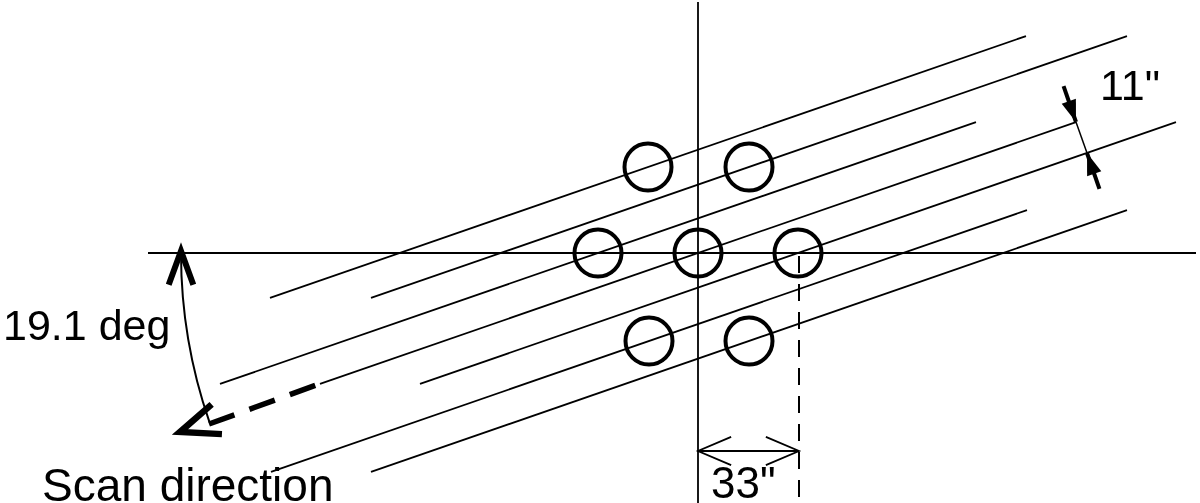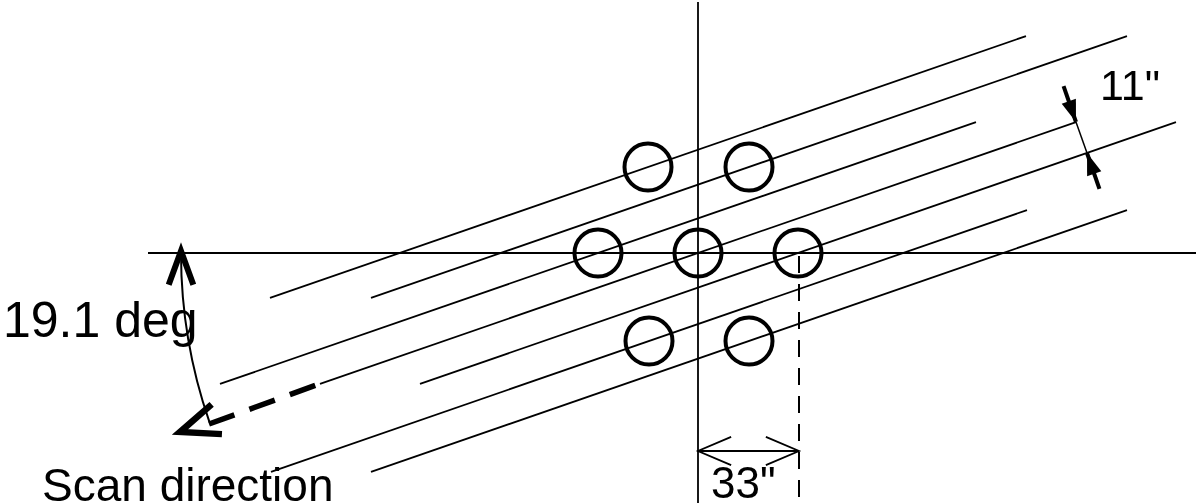--- a/index.html
+++ b/index.html
@@ -57,17 +57,17 @@
       <line x1="1076" y1="122" x2="1087" y2="153" stroke="#000000" stroke-width="1.5"></line>
       <line x1="1063.565719838794" y1="86.09194133801383" x2="1076" y2="122" stroke="#000000" stroke-width="4"></line>
       <path d="M 1076 122 L 1061.7140893812782 103.66525817487761 L 1075.8883230636413 98.75698969019103 Z" fill="#000000" stroke="none"></path>
       <line x1="1099.434280161206" y1="188.90805866198616" x2="1087" y2="153" stroke="#000000" stroke-width="4"></line>
       <path d="M 1087 153 L 1101.2859106187218 171.3347418251224 L 1087.1116769363587 176.24301030980897 Z" fill="#000000" stroke="none"></path>
       <line x1="698" y1="451" x2="799" y2="451" stroke="#000000" stroke-width="1.8"></line>
       <path d="M 731.1381747242879 465.06632062561386 L 698 451 L 731.1381747242879 436.93367937438614" fill="none" stroke="#000000" stroke-width="1.8"></path>
       <path d="M 765.8618252757121 436.93367937438614 L 799 451 L 765.8618252757121 465.06632062561386" fill="none" stroke="#000000" stroke-width="1.8"></path>
     </svg>
 
-  <div class="diagram-label" style="left: 3px; top: 294px; font-size: 50px;">19.1 deg</div>
+  <div class="diagram-label" style="left: 3px; top: 303px; font-size: 43px;">19.1 deg</div>
   <div class="diagram-label" style="left: 42px; top: 461px; font-size: 46px;">Scan direction</div>
   <div class="diagram-label" style="left: 1100px; top: 63px; font-size: 43px;">11"</div>
   <div class="diagram-label" style="left: 711px; top: 460px; font-size: 44px;">33"</div>
 </div>
 
 </body></html>

